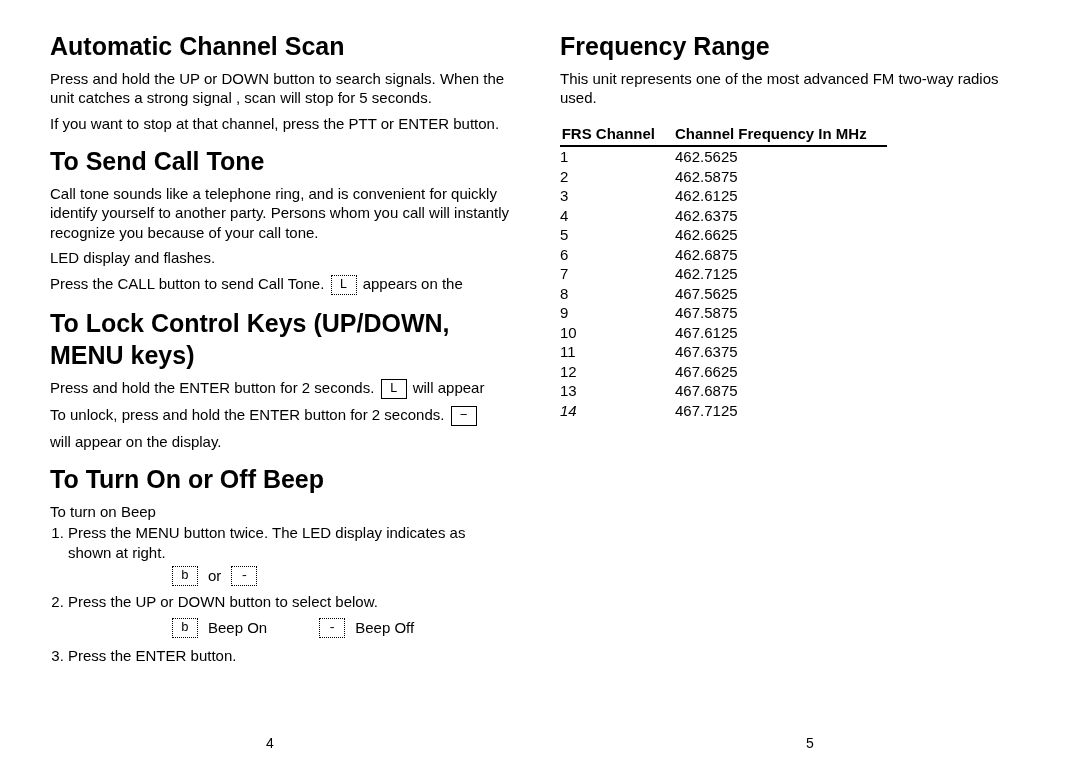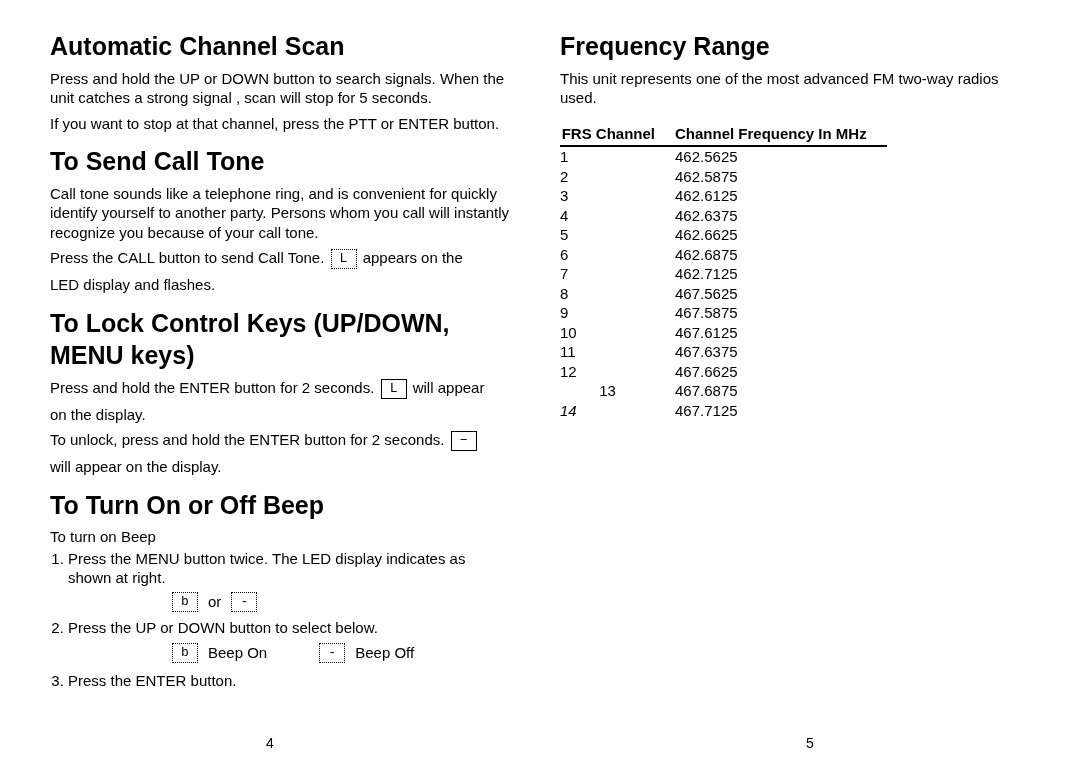--- a/index.html
+++ b/index.html
@@ -100,36 +100,35 @@
 
   <div class="section">
     <h2>Automatic Channel Scan</h2>
     <p>Press and hold the UP or DOWN button to search signals. When the unit catches a strong signal , scan will stop for 5 seconds.</p>
     <p>If you want to stop at that channel, press the PTT or ENTER button.</p>
   </div>
 
   <div class="section">
     <h2>To Send Call Tone</h2>
     <p>Call tone sounds like a telephone ring, and is convenient for quickly identify yourself to another party. Persons whom you call will instantly recognize you because of your call tone.</p>
+    <p>LED display and flashes.</p>
     <p>
       <span>Press the CALL button to send Call Tone.</span>
       <span class="icon-box dotted">L</span>
       <span>appears on the</span>
     </p>
-    <p>LED display and flashes.</p>
   </div>
 
   <div class="section">
     <h2>To Lock Control Keys (UP/DOWN, MENU keys)</h2>
     <p>
       <span>Press and hold the ENTER button for 2 seconds.</span>
       <span class="icon-box">L</span>
       <span>will appear</span>
     </p>
-    <p>on the display.</p>
     <p>
       <span>To unlock, press and hold the ENTER button for 2 seconds.</span>
       <span class="icon-box">−</span>
     </p>
     <p>will appear on the display.</p>
   </div>
 
   <div class="section">
     <h2>To Turn On or Off Beep</h2>
     <p style="margin-bottom:2px;">To turn on Beep</p>
@@ -216,21 +215,21 @@
         </tr>
         <tr>
           <td style="width: 95px; margin-top: 13px;">11</td>
           <td>467.6375</td>
         </tr>
         <tr>
           <td style="width: 95px;">12</td>
           <td>467.6625</td>
         </tr>
         <tr>
-          <td style="width: 95px; text-align: center;">13</td>
+          <td style="width: 95px;">13</td>
           <td>467.6875</td>
         </tr>
         <tr>
           <td style="width: 95px; font-style: italic;">14</td>
           <td>467.7125</td>
         </tr>
       </tbody>
   </table>
 
   <div class="page-num right">5</div>

